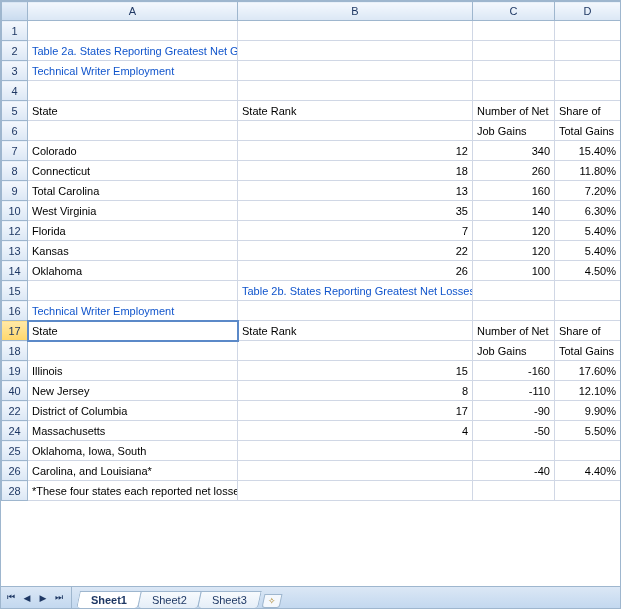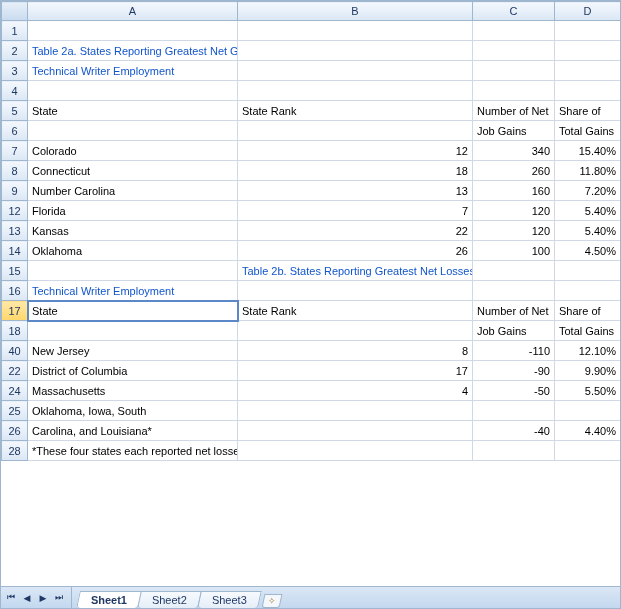--- a/index.html
+++ b/index.html
@@ -160,24 +160,31 @@
           </tr>
           <tr>
             <th class="rowhdr">8</th>
             <td class="">Connecticut</td>
             <td class="num">18</td>
             <td class="num">260</td>
             <td class="num">11.80%</td>
           </tr>
           <tr>
             <th class="rowhdr">9</th>
-            <td class="">Number Carolina</td>
+            <td class="">Total Carolina</td>
             <td class="num">13</td>
             <td class="num">160</td>
             <td class="num">7.20%</td>
+          </tr>
+          <tr>
+            <th class="rowhdr">10</th>
+            <td class="">West Virginia</td>
+            <td class="num">35</td>
+            <td class="num">140</td>
+            <td class="num">6.30%</td>
           </tr>
           <tr>
             <th class="rowhdr">12</th>
             <td class="">Florida</td>
             <td class="num">7</td>
             <td class="num">120</td>
             <td class="num">5.40%</td>
           </tr>
           <tr>
             <th class="rowhdr">13</th>
@@ -213,20 +220,27 @@
             <td class="">State Rank</td>
             <td class="">Number of Net</td>
             <td class="">Share of</td>
           </tr>
           <tr>
             <th class="rowhdr">18</th>
             <td class=""></td>
             <td class=""></td>
             <td class="">Job Gains</td>
             <td class="">Total Gains</td>
+          </tr>
+          <tr>
+            <th class="rowhdr">19</th>
+            <td class="">Illinois</td>
+            <td class="num">15</td>
+            <td class="num">-160</td>
+            <td class="num">17.60%</td>
           </tr>
           <tr>
             <th class="rowhdr">40</th>
             <td class="">New Jersey</td>
             <td class="num">8</td>
             <td class="num">-110</td>
             <td class="num">12.10%</td>
           </tr>
           <tr>
             <th class="rowhdr">22</th>

